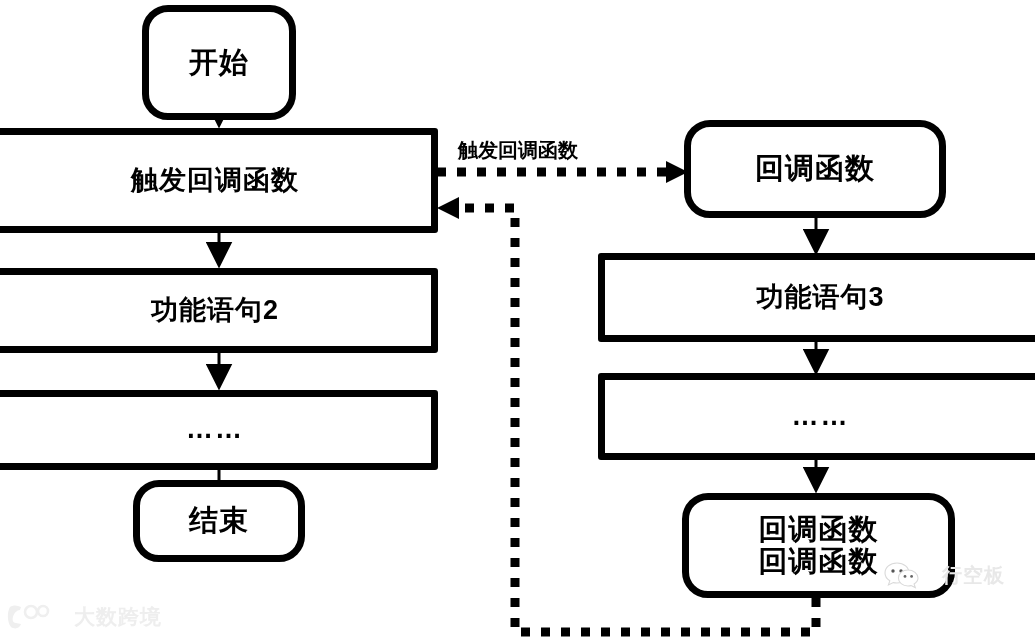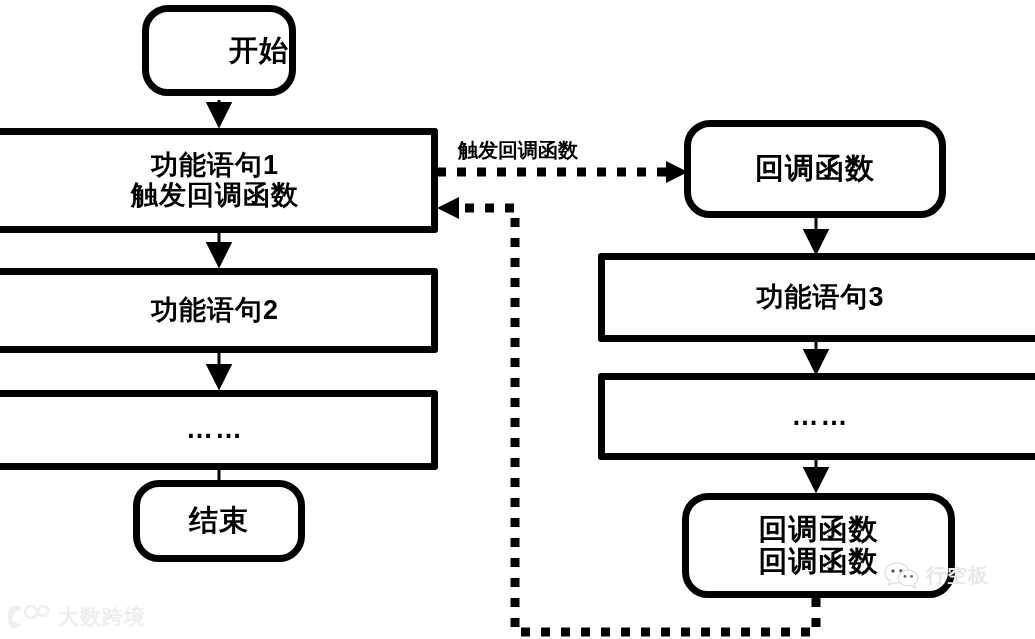--- a/index.html
+++ b/index.html
@@ -53,21 +53,21 @@
     color: #000000;
     white-space: nowrap;
     z-index: 4;
   }
 
   .watermark {
     position: absolute;
     z-index: 5;
     display: flex;
     align-items: center;
-    gap: 6px;
+    gap: 22px;
     opacity: 1;
   }
   .wm-left { left: 6px; top: 603px; }
   .wm-right { left: 884px; top: 560px; }
   .wm-text {
     font-size: 21px;
     font-weight: bold;
     color: #eeeeee;
     letter-spacing: 1px;
   }
@@ -108,26 +108,25 @@
 
     <line x1="816" y1="460" x2="816" y2="489" stroke="#000000" stroke-width="3" marker-end="url(#ah)"></line>
 
     <line x1="437" y1="172" x2="666" y2="172" stroke="#000000" stroke-width="9" stroke-dasharray="9 11" stroke-linecap="butt"></line>
     <path d="M666,161 L688,172 L666,183 z" fill="#000000"></path>
 
     <path d="M816,598 L816,632 L515,632 L515,208 L459,208" fill="none" stroke="#000000" stroke-width="9" stroke-dasharray="9 11" stroke-linecap="butt"></path>
     <path d="M459,197 L437,208 L459,219 z" fill="#000000"></path>
   </svg>
 
-  <div class="node rounded fs-term" style="left:142px; top:5px; width:154px; height:91px;align-items:flex-end;">
+  <div class="node rounded fs-term" style="left:142px; top:5px; width:154px; height:115px;">
     <span class="line">开始</span>
   </div>
 
   <div class="node rect fs-proc" style="left:-8px; top:128px; width:446px; height:105px;">
-    <span class="line">功能语句1</span>
     <span class="line">触发回调函数</span>
   </div>
 
   <div class="node rect fs-proc" style="left:-8px; top:268px; width:446px; height:85px;">
     <span class="line">功能语句2</span>
   </div>
 
   <div class="node rect dots" style="left:-8px; top:390px; width:446px; height:80px;">
     <span class="line">……</span>
   </div>

